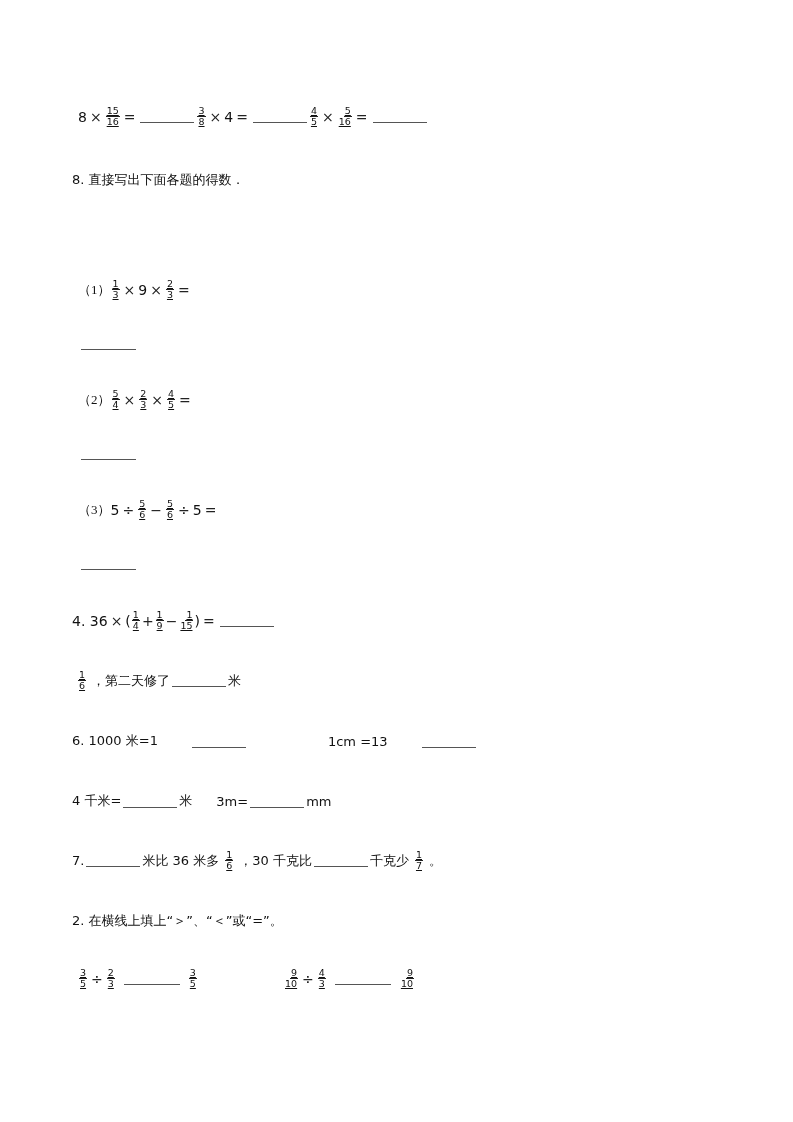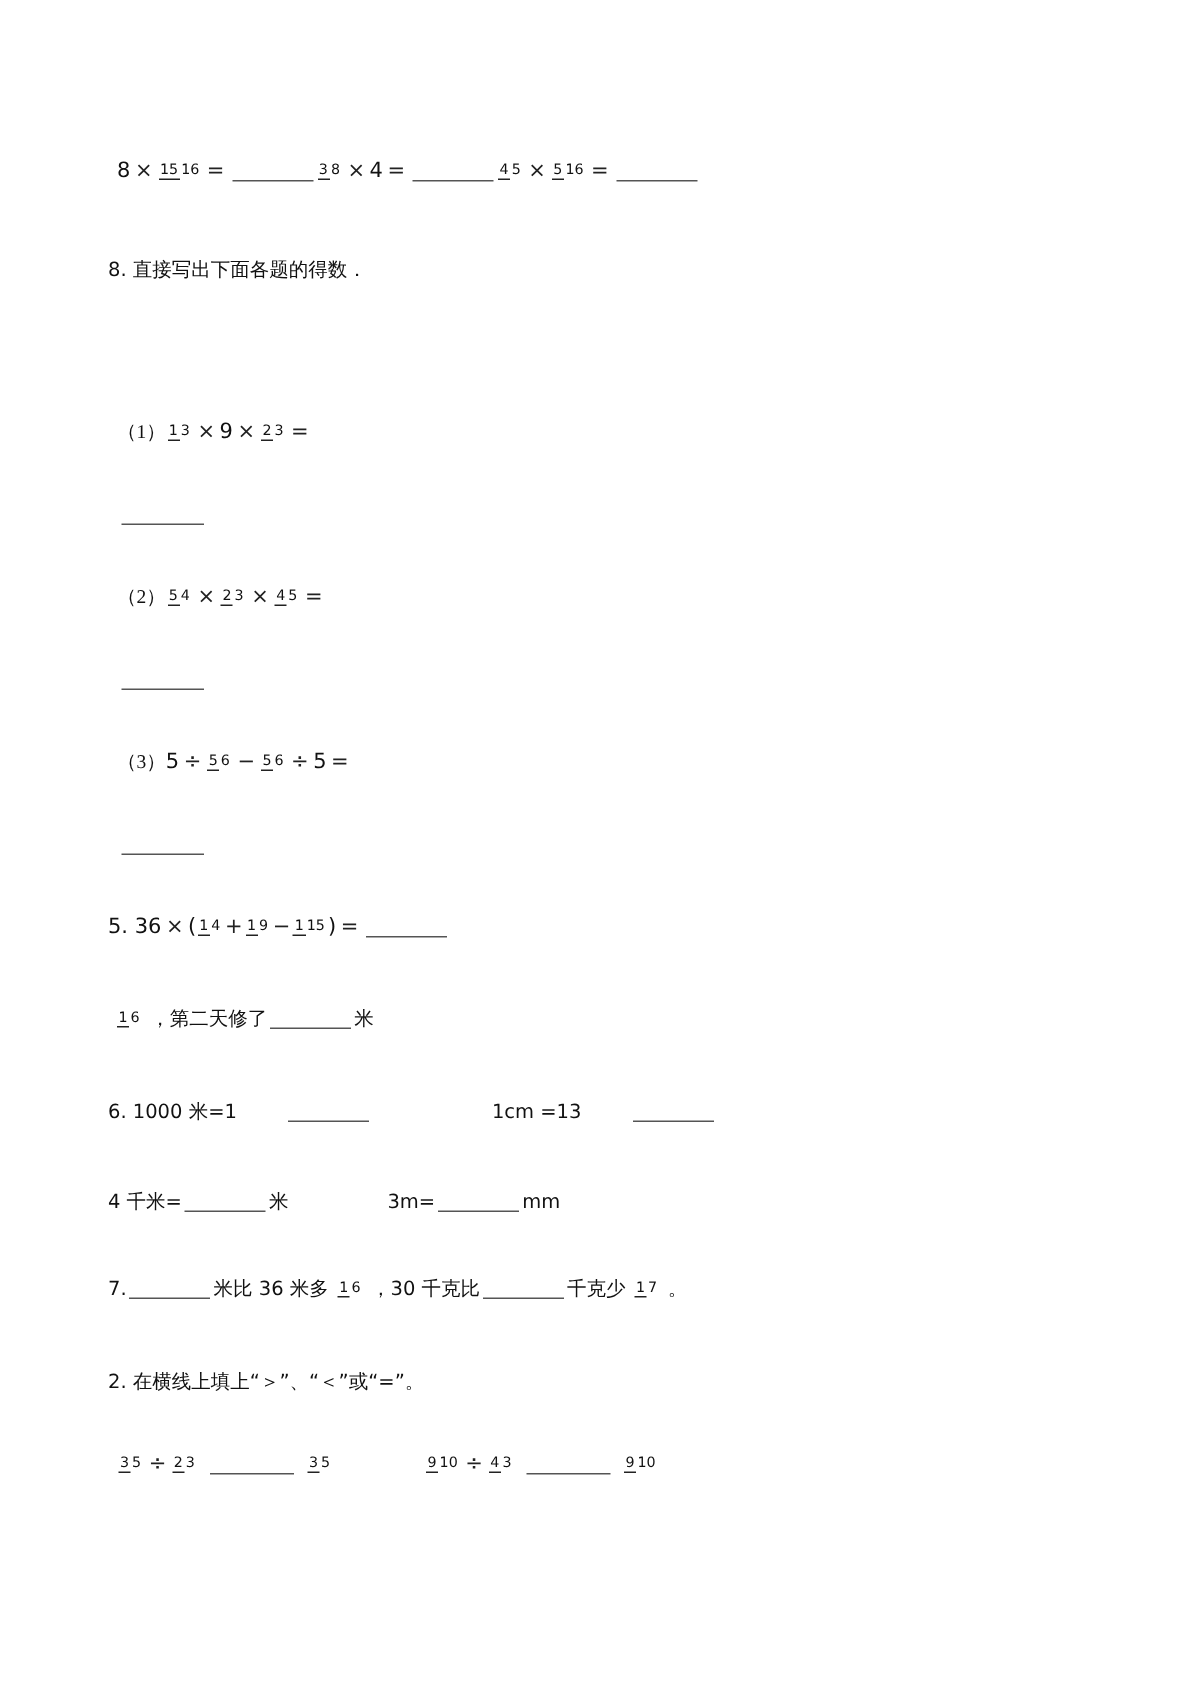--- a/index.html
+++ b/index.html
@@ -2,22 +2,22 @@
 <html><head>
 <meta charset="utf-8">
 <style>
   html, body { margin:0; padding:0; background:#ffffff; }
   body { width:793px; height:1122px; position:relative; overflow:hidden;
          font-family:"DejaVu Sans", sans-serif; color:#111; }
   .row { position:absolute; left:0; white-space:nowrap; display:flex; align-items:center; }
   .serif { font-family:"Liberation Serif", serif; }
   .t { font-size:13px; }
   .m { font-size:14px; }
-  .frac { display:inline-flex; flex-direction:row; align-items:center; vertical-align:middle;
-          font-size:9.5px; line-height:10px; margin:0 1px; font-family:"DejaVu Sans", sans-serif; }
+  .frac { display:inline-flex; flex-direction:column; align-items:flex-end; vertical-align:middle;
+          font-size:9.5px; line-height:10px; margin:0 1px; font-family:"DejaVu Sans", sans-serif;text-decoration:underline; }
   .frac .num { padding:0 1px; border-bottom:1px solid #222; }
   .frac .den { padding:0 1px; }
   .op { font-size:14px; margin:0 3px; color:#222; }
   .blank { display:inline-block; border-bottom:1px solid #555; height:12px; margin:0 2px; }
   .cn { font-family:"DejaVu Sans", sans-serif; font-size:13px; }
 </style>
 </head>
 <body>
 
 <div class="row" style="top:106px; left:78px;">
@@ -108,21 +108,21 @@
     </span>
   <span class="op">÷</span>
   <span class="m">5</span>
   <span class="op">=</span>
 </div>
 <div class="row" style="top:560px; left:79px;">
     <span class="blank" style="width:55px;height:9px;"></span>
   </div>
 
 <div class="row" style="top:610px; left:72px;">
-  <span class="m">5. 36</span>
+  <span class="m">4. 36</span>
   <span class="op">×</span>
   <span class="m">(</span>
   <span class="frac">
       <span class="num">1</span>
       <span class="den">4</span>
     </span>
   <span class="op" style="margin:0 1px">+</span>
   <span class="frac">
       <span class="num">1</span>
       <span class="den">9</span>
@@ -150,21 +150,21 @@
 <div class="row cn" style="top:732px; left:72px;gap:32px;">
   <span>6. 1000 米=1</span>
   <span class="blank" style="width:54px"></span>
   <span style="margin-left:48px">1cm =13</span>
   <span class="blank" style="width:54px"></span>
 </div>
 <div class="row cn" style="top:792px; left:72px;">
   <span>4 千米=</span>
   <span class="blank" style="width:54px"></span>
   <span>米</span>
-  <span style="margin-left:66px">3m=</span>
+  <span style="margin-left:24px">3m=</span>
   <span class="blank" style="width:54px"></span>
   <span>mm</span>
 </div>
 
 <div class="row cn" style="top:850px; left:72px;">
   <span>7.</span>
   <span class="blank" style="width:54px"></span>
   <span>米比 36 米多</span>
   <span class="frac" style="margin:0 6px">
       <span class="num">1</span>

